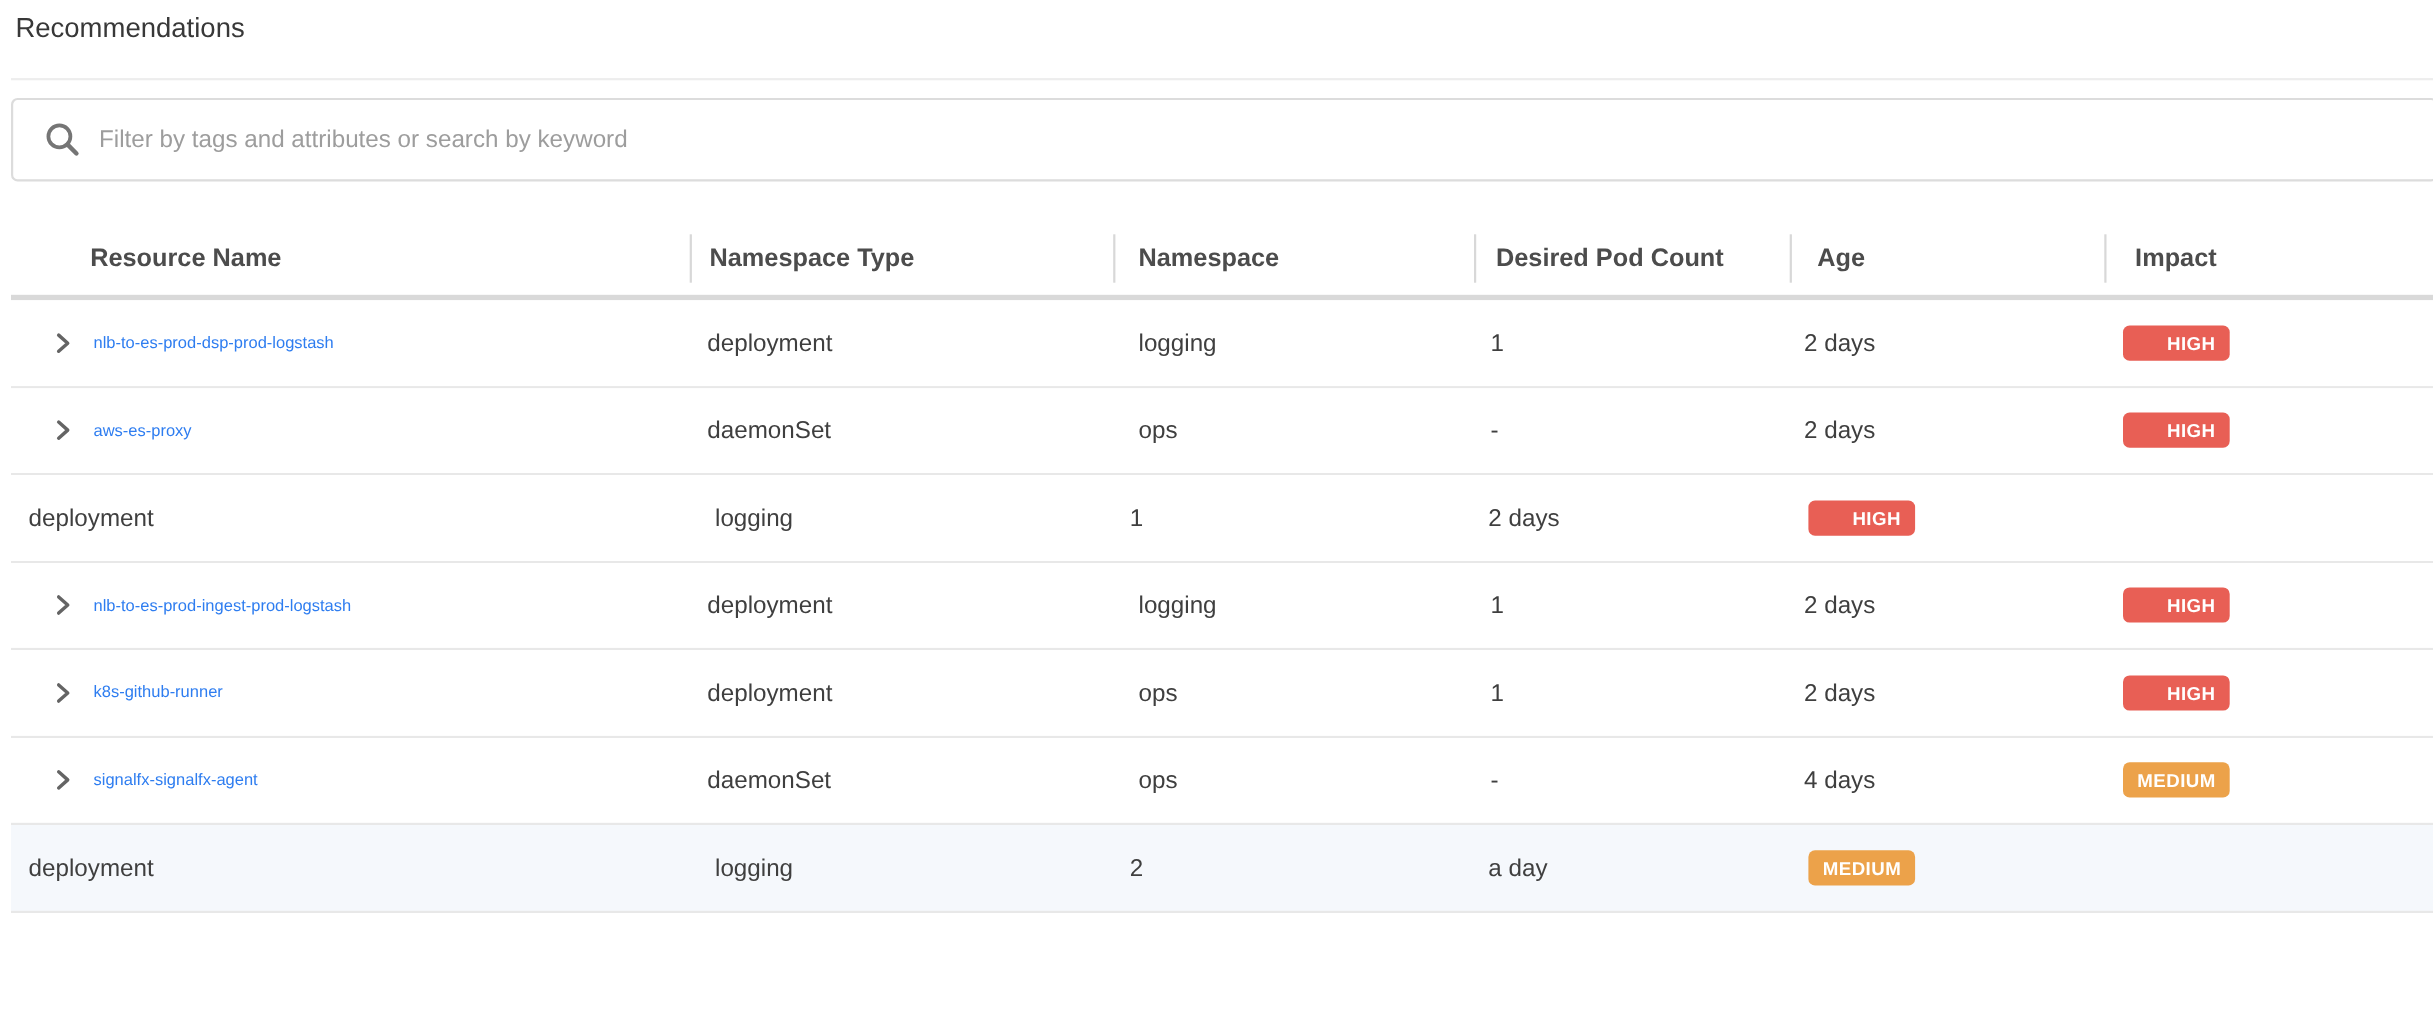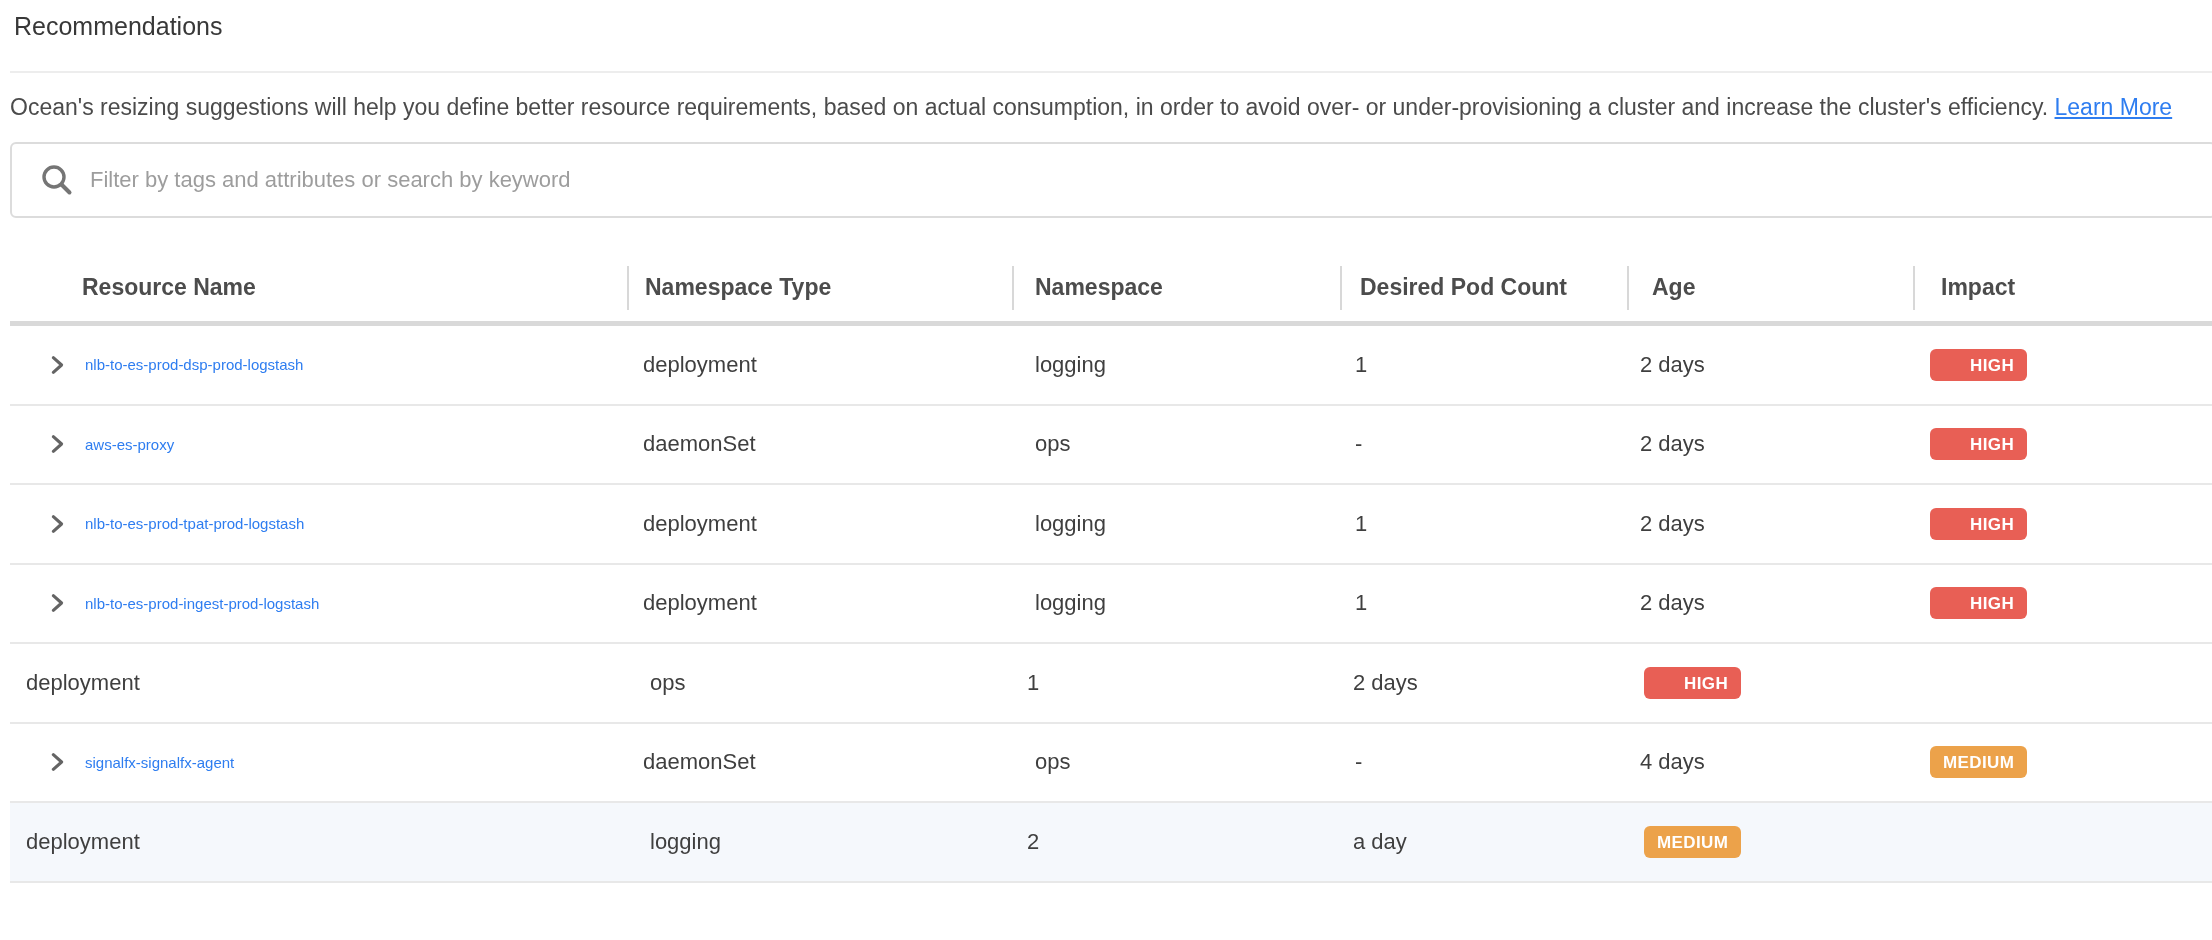--- a/index.html
+++ b/index.html
@@ -146,21 +146,20 @@
 </style>
 </head>
 <body>
 
 <div class="page">
 
   <h1 class="page-title">Recommendations</h1>
 
   <div class="title-divider"></div>
 
-  <p class="description"><span>Ocean's resizing suggestions will help you define better resource requirements, based on actual consumption, in order to avoid over- or under-provisioning a cluster and increase the cluster's efficiency.</span> <a class="learn-more">Learn More</a></p>
 
   <div class="search-box">
     <span class="search-icon-wrap">
       <svg width="34" height="34" viewBox="0 0 34 34">
         <circle cx="14" cy="14" r="10" fill="none" stroke="#757575" stroke-width="3.4"></circle>
         <line x1="21.5" y1="21.5" x2="29.5" y2="29.5" stroke="#757575" stroke-width="4" stroke-linecap="round"></line>
       </svg>
     </span>
     <input class="search-input" type="text" placeholder="Filter by tags and attributes or search by keyword" style="">
   </div>
@@ -207,28 +206,20 @@
     <div class="cell c2">daemonSet</div>
     <div class="cell c3">ops</div>
     <div class="cell c4">-</div>
     <div class="cell c5">2 days</div>
     <div class="cell c6">
       <span class="impact-badge impact-high" style="background: rgb(232, 95, 85);">HIGH</span>
     </div>
   </div>
 
   <div class="t-row">
-    <div class="cell c1">
-      <button class="chevron-btn">
-        <svg width="22" height="22" viewBox="0 0 24 24">
-          <path d="M8 4 L17 12 L8 20" fill="none" stroke="#646464" stroke-width="3.4" stroke-linecap="round" stroke-linejoin="round"></path>
-        </svg>
-      </button>
-      <a class="resource-link">nlb-to-es-prod-tpat-prod-logstash</a>
-    </div>
     <div class="cell c2">deployment</div>
     <div class="cell c3">logging</div>
     <div class="cell c4">1</div>
     <div class="cell c5">2 days</div>
     <div class="cell c6">
       <span class="impact-badge impact-high" style="background: rgb(232, 95, 85);">HIGH</span>
     </div>
   </div>
 
   <div class="t-row">
@@ -243,20 +234,28 @@
     <div class="cell c2">deployment</div>
     <div class="cell c3">logging</div>
     <div class="cell c4">1</div>
     <div class="cell c5">2 days</div>
     <div class="cell c6">
       <span class="impact-badge impact-high" style="background: rgb(232, 95, 85);">HIGH</span>
     </div>
   </div>
 
   <div class="t-row">
+    <div class="cell c1">
+      <button class="chevron-btn">
+        <svg width="22" height="22" viewBox="0 0 24 24">
+          <path d="M8 4 L17 12 L8 20" fill="none" stroke="#646464" stroke-width="3.4" stroke-linecap="round" stroke-linejoin="round"></path>
+        </svg>
+      </button>
+      <a class="resource-link">k8s-github-runner</a>
+    </div>
     <div class="cell c2">deployment</div>
     <div class="cell c3">ops</div>
     <div class="cell c4">1</div>
     <div class="cell c5">2 days</div>
     <div class="cell c6">
       <span class="impact-badge impact-high" style="background: rgb(232, 95, 85);">HIGH</span>
     </div>
   </div>
 
   <div class="t-row">

